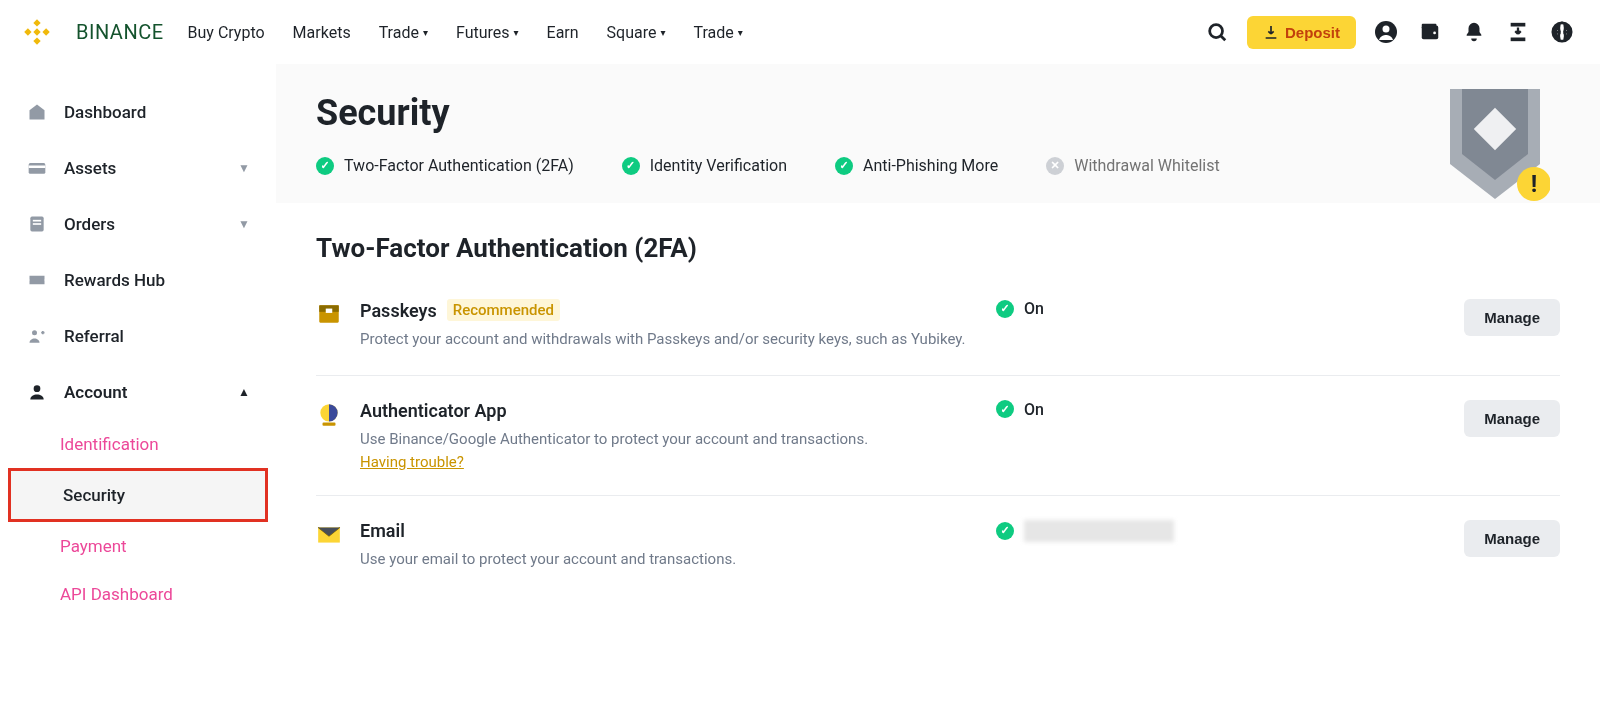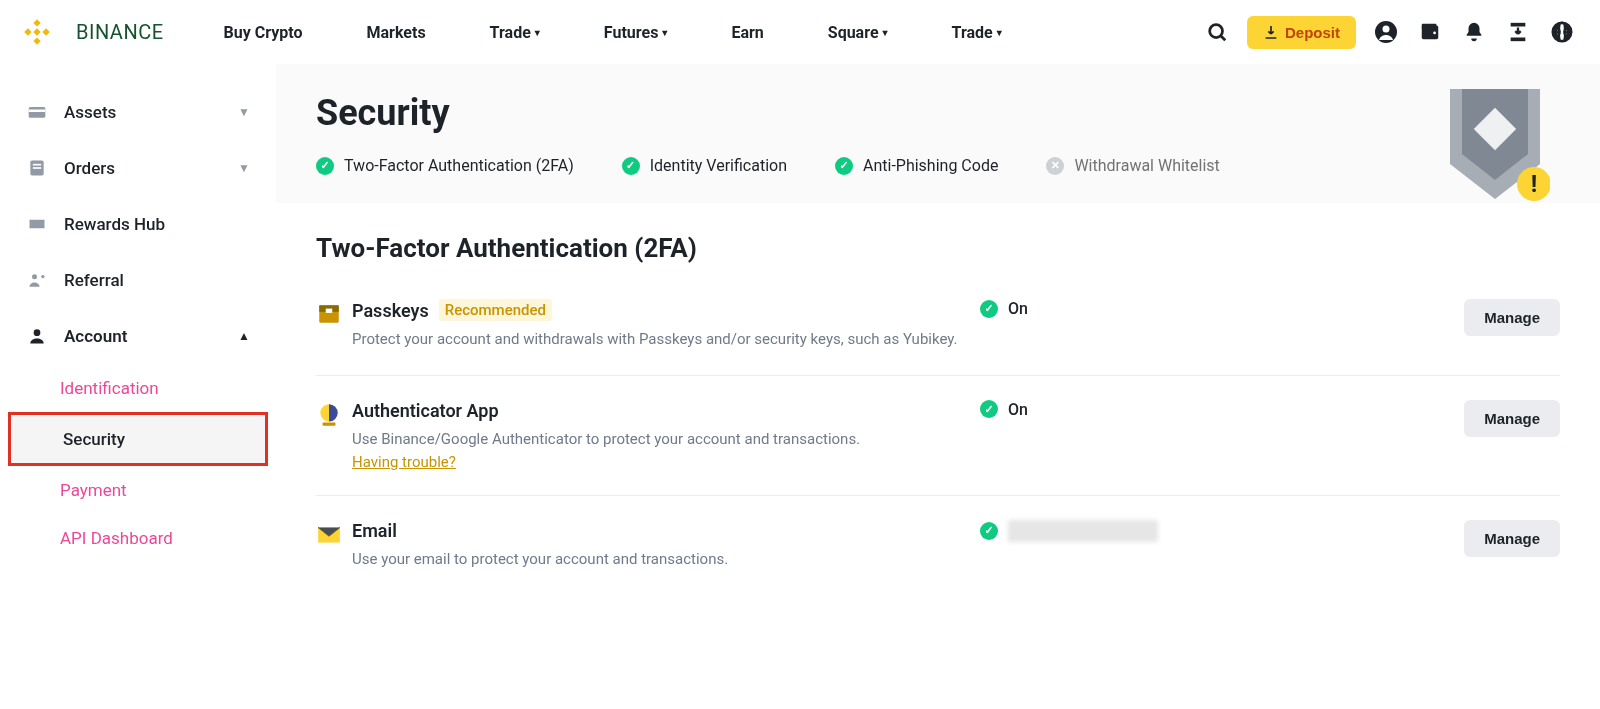--- a/index.html
+++ b/index.html
@@ -4,21 +4,21 @@
 <style>
   * { box-sizing: border-box; margin: 0; padding: 0; }
   body { font-family: -apple-system, BlinkMacSystemFont, "Segoe UI", Roboto, Arial, sans-serif; background: #fff; color: #1e2329; width: 1600px; }
   a { text-decoration: none; color: inherit; }
 
   
   .header { display: flex; align-items: center; height: 64px; padding: 0 24px; }
   .logo { display: flex; align-items: center; gap: 6px; margin-right: 24px; }
   .logo-text { color: #14532d; font-weight: 400; font-size: 20px; letter-spacing: 0.5px; margin-left: 20px; }
   .nav { display: flex; align-items: center; gap: 28px; flex: 1; }
-  .nav-item { font-size: 16px; font-weight: 700; color: #1e2329; display: flex; align-items: center; gap: 4px; cursor: pointer; margin-left: 36px; }
+  .nav-item { font-size: 16px; font-weight: 400; color: #1e2329; display: flex; align-items: center; gap: 4px; cursor: pointer; }
   .caret { font-size: 10px; color: #1e2329; }
   .header-right { display: flex; align-items: center; gap: 16px; }
   .icon-btn { width: 28px; height: 28px; display: flex; align-items: center; justify-content: center; cursor: pointer; }
   .deposit-btn { background: #fcd535; color: #c2410c; font-weight: 600; font-size: 15px; padding: 8px 16px; border-radius: 6px; display: flex; align-items: center; gap: 6px; cursor: pointer; border:none;}
   
   
   .layout { display: flex; }
   .sidebar { width: 276px; padding-top: 20px; }
   .main { flex: 1; }
 
@@ -37,21 +37,21 @@
   .checklist { display: flex; gap: 48px; align-items: center; flex-wrap: wrap; }
   .check-item { display: flex; align-items: center; gap: 10px; font-size: 16px; }
   .check-ok { width:18px; height:18px; background:#0ecb81; border-radius:50%; display:flex;align-items:center;justify-content:center;color:#fff;font-size:11px;font-weight:bold;}
   .check-off { width:18px; height:18px; background:#cdd0d5; border-radius:50%; display:flex;align-items:center;justify-content:center;color:#fff;font-size:11px;font-weight:bold;}
   .check-item.todo span.lbl { color:#737373;}
   .shield-badge { position:absolute; right:50px; top:20px; }
 
   
   .section { padding: 30px 40px; }
   .section h2 { font-size: 26px; font-weight: 700; margin-bottom: 24px; }
-  .row { display: flex; align-items: flex-start; padding: 24px 0; border-bottom: 1px solid #eaecef; gap: 8px;}
+  .row { display: flex; align-items: flex-start; padding: 24px 0; border-bottom: 1px solid #eaecef; gap: 16px;}
   .row:first-of-type { padding-top: 12px;}
   .row-icon { width: 28px; flex-shrink:0; margin-top:2px;}
   .row-content { flex: 1; max-width: 620px;}
   .row-title { font-size: 18px; font-weight: 600; display:flex; align-items:center; gap:10px;}
   .badge-rec { background:#fef6d8; color:#c99400; font-size:15px; font-weight:500; padding:2px 6px; border-radius:3px;}
   .row-desc { font-size: 15px; color: #707a8a; margin-top: 8px; line-height: 1.45;}
   .help-link { color:#c99400; text-decoration: underline; font-size:15px; display:inline-block; margin-top:2px;}
   .row-status { display:flex; align-items:center; gap:10px; width:220px; font-size:16px; font-weight:500;}
   .blur-box { width:150px; height:22px; background: #e6e6e6; filter: blur(2px);}
   .manage-btn { background:#eaecef; color:#1e2329; font-weight:600; font-size:15px; padding:10px 20px; border-radius:6px; border:none; cursor:pointer;}
@@ -146,20 +146,28 @@
     </div>
   </div>
 </header>
 
 <div class="layout">
 
   <aside class="sidebar">
     <div class="side-item">
       <span class="icon">
           <svg width="20" height="20" viewBox="0 0 24 24" fill="#929aa5">
+            <path d="M3 10l9-7 9 7v11H3z"></path>
+          </svg>
+        </span>
+      <span>Dashboard</span>
+    </div>
+    <div class="side-item">
+      <span class="icon">
+          <svg width="20" height="20" viewBox="0 0 24 24" fill="#929aa5">
             <rect x="2" y="6" width="20" height="13" rx="2"></rect>
             <rect x="2" y="9" width="20" height="3" fill="#fff"></rect>
           </svg>
         </span>
       <span>Assets</span>
       <span class="chev">▼</span>
     </div>
     <div class="side-item">
       <span class="icon">
           <svg width="20" height="20" viewBox="0 0 24 24" fill="#929aa5">
@@ -214,21 +222,21 @@
         <div class="check-item">
             <span class="check-ok">✓</span>
             <span class="lbl">Two-Factor Authentication (2FA)</span>
           </div>
         <div class="check-item">
             <span class="check-ok">✓</span>
             <span class="lbl">Identity Verification</span>
           </div>
         <div class="check-item">
             <span class="check-ok">✓</span>
-            <span class="lbl">Anti-Phishing Code</span>
+            <span class="lbl">Anti-Phishing More</span>
           </div>
         <div class="check-item todo">
             <span class="check-off">✕</span>
             <span class="lbl">Withdrawal Whitelist</span>
           </div>
       </div>
       <div class="shield-badge">
         <svg width="110" height="130" viewBox="0 0 110 130">
           <path d="M10 5 h90 v75 l-45 35 -45-35 z" fill="#a7adb5"></path>
           <path d="M22 5 h66 v65 l-33 26 -33-26 z" fill="#808893"></path>

